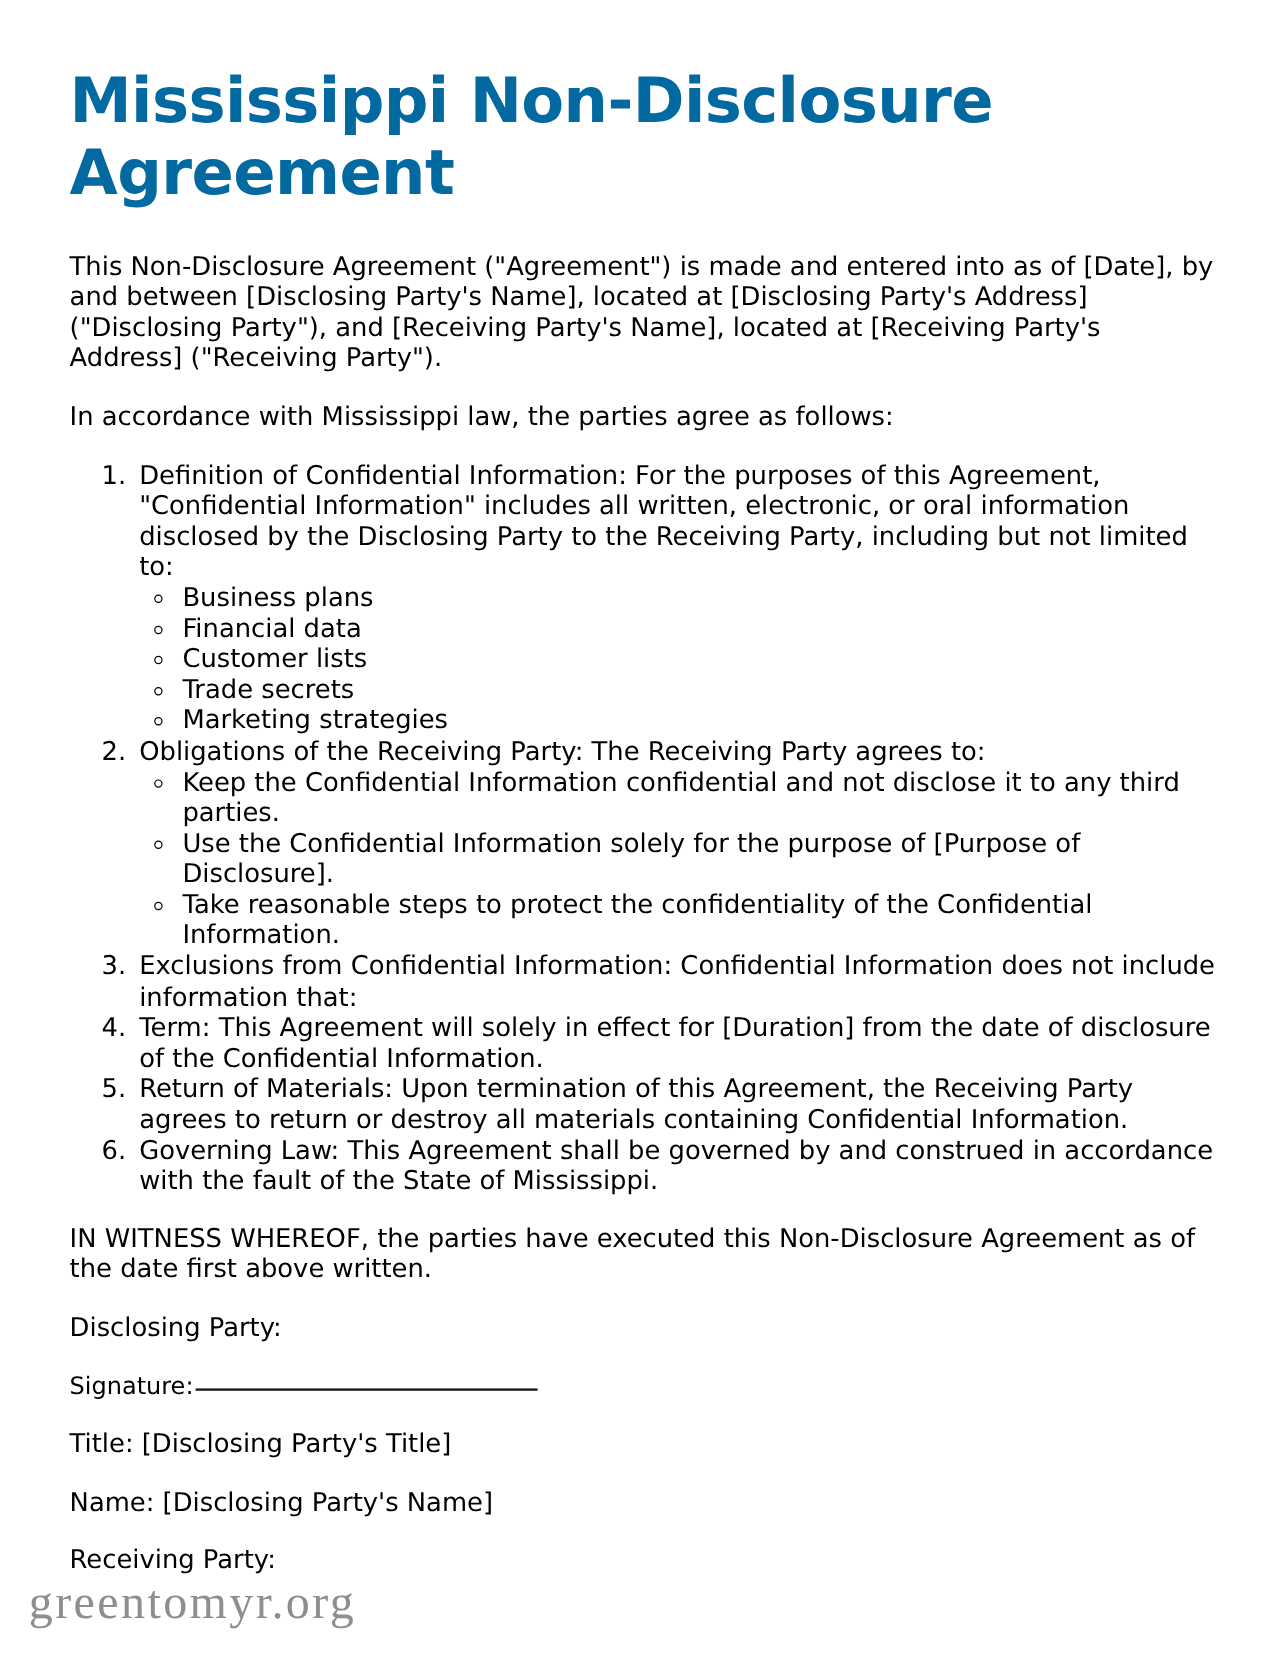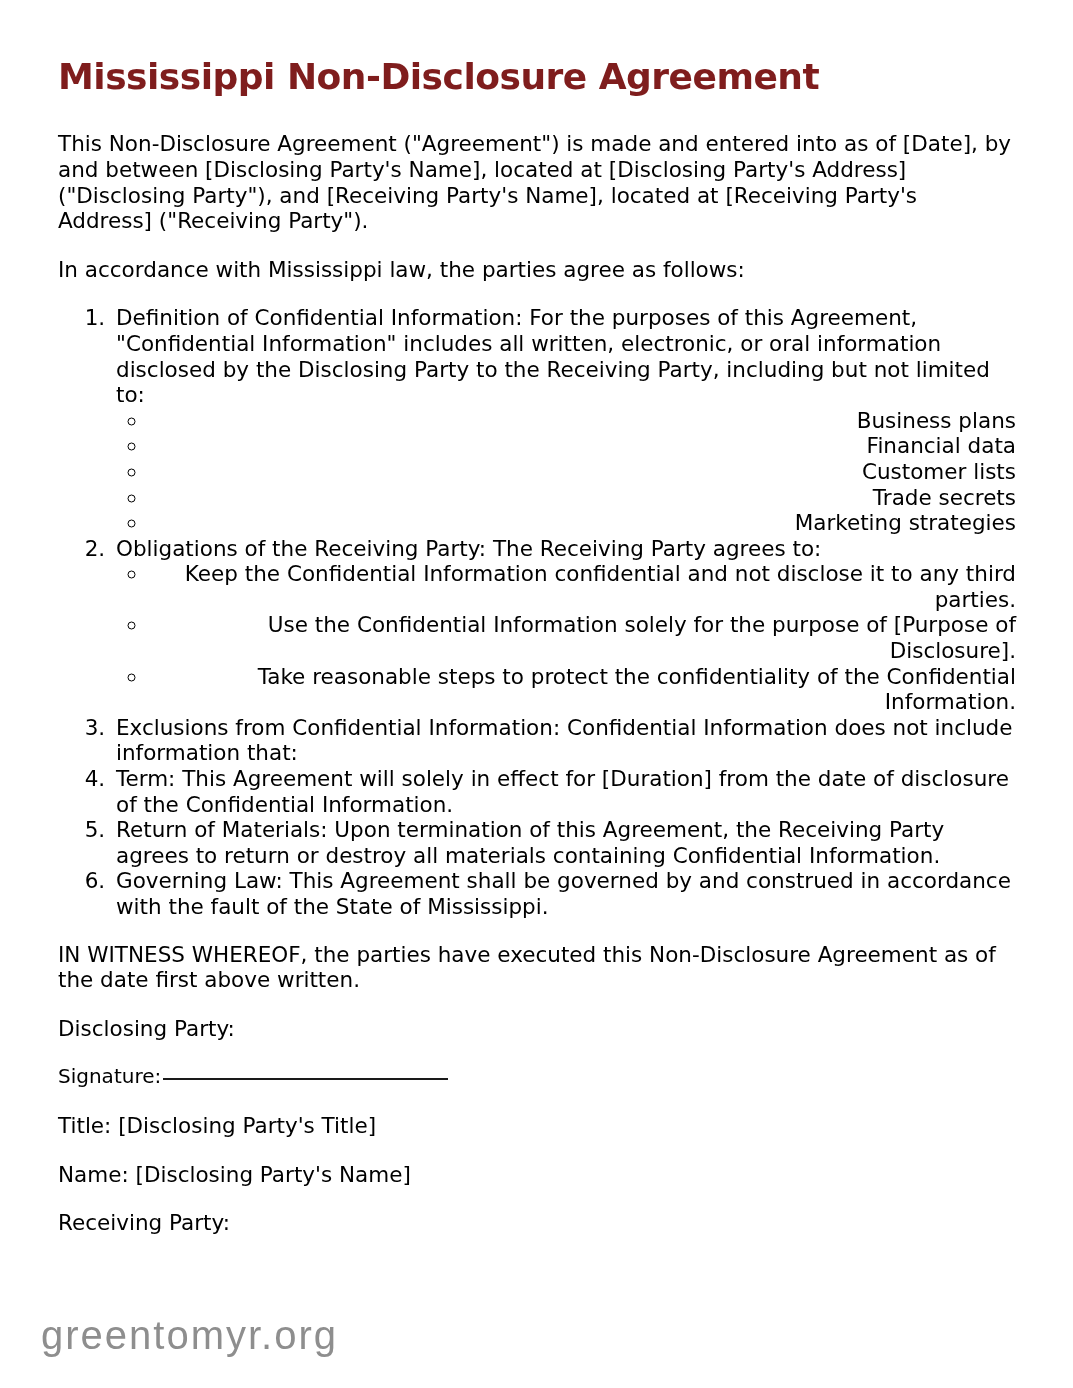--- a/index.html
+++ b/index.html
@@ -21,26 +21,26 @@
     box-sizing: border-box;
   }
   #doc {
     position: absolute;
     left: 58px;
     top: 56px;
     width: 958px;
   }
 
   .doc-title {
-    font-size: 36px;
+    font-size: 52px;
     font-weight: bold;
     line-height: 1.15;
     letter-spacing: -0.5px;
     margin: 0 0 34px 0;
-    color: #7f1d1d;
+    color: #0369a1;
   }
 
   .para {
     font-size: 21.5px;
     line-height: 25.6px;
     margin: 0 0 23px 0;
     color: #000;
   }
 
   b, strong { font-weight: normal; }
@@ -60,21 +60,20 @@
   ul.sub-list {
     margin: 0 0 0 0;
     padding: 0 0 0 32px;
     list-style-type: circle;
     list-style-position: outside;
     font-size: 21.5px;
     line-height: 25.6px;
   }
   ul.sub-list > li {
     padding-left: 4px;
-    text-align: right;
   }
 
   .sig-heading {
     font-size: 21.5px;
     line-height: 25.6px;
     font-weight: normal;
     margin: 0 0 23px 0;
   }
   .sig-line {
     font-size: 20px;
@@ -90,23 +89,23 @@
     margin-left: 2px;
   }
   .sig-field {
     font-size: 21.5px;
     line-height: 25.6px;
     margin: 0 0 23px 0;
   }
 
   #watermark {
     position: absolute;
-    left: 41px;
+    left: 24px;
     top: 1313px;
-    font-family: Liberation Sans, sans-serif;
+    font-family: Liberation Serif, serif;
     font-size: 40px;
     line-height: 44px;
     letter-spacing: 2px;
     color: #8e8e8e;
     white-space: pre;
     user-select: none;
     text-align: center;
   }
 </style>
 </head>

